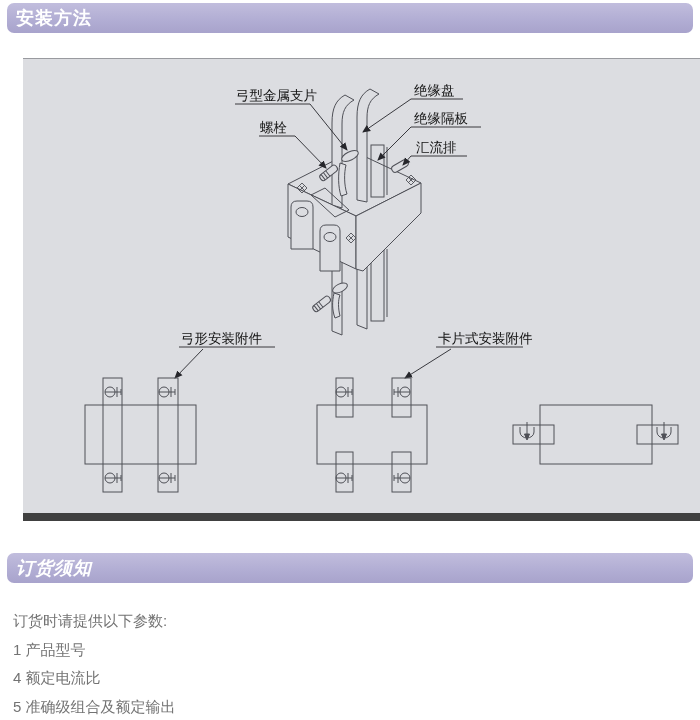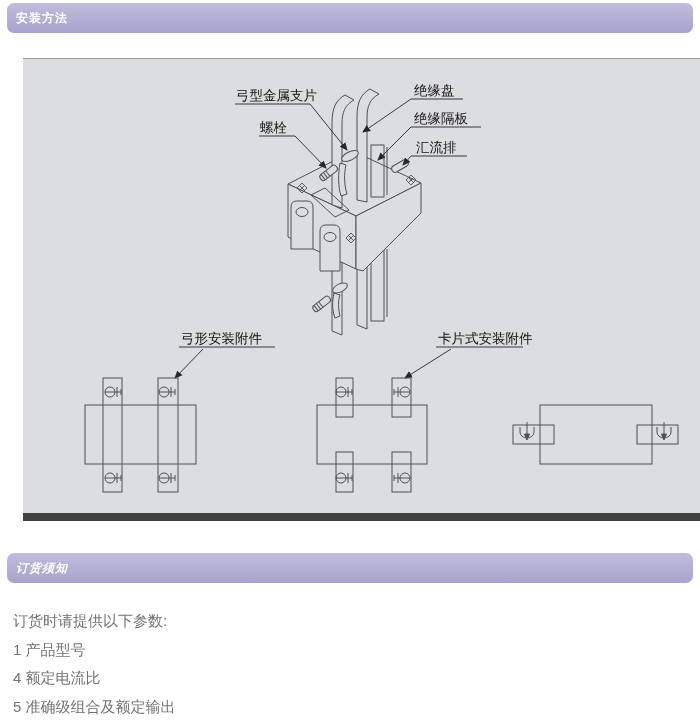--- a/index.html
+++ b/index.html
@@ -4,21 +4,21 @@
 <style>
   html,body{margin:0;padding:0;}
   body{
     width:700px;height:720px;background:#ffffff;position:relative;
     font-family:"Liberation Sans","DejaVu Sans",sans-serif;
     overflow:hidden;
   }
   .section-bar{
     position:absolute;left:7px;width:686px;height:30px;border-radius:7px;
     background:linear-gradient(180deg,#c1bddd 0%,#b2aed4 55%,#a8a3cc 100%);
-    color:#ffffff;font-size:12px;font-weight:bold;line-height:30px;
+    color:#ffffff;font-size:18px;font-weight:bold;line-height:30px;
     letter-spacing:1px;box-sizing:border-box;padding-left:9px;
   }
   #bar-install{top:3px;}
   #bar-order{top:553px;font-style:italic;}
   .panel{
     position:absolute;left:0;top:58px;width:700px;height:463px;
     background:#dcdde1;box-sizing:border-box;
     border-top:1px solid #999a9f;border-bottom:8px solid #404040;margin-left:23px;
   }
   .panel svg{display:block;}

